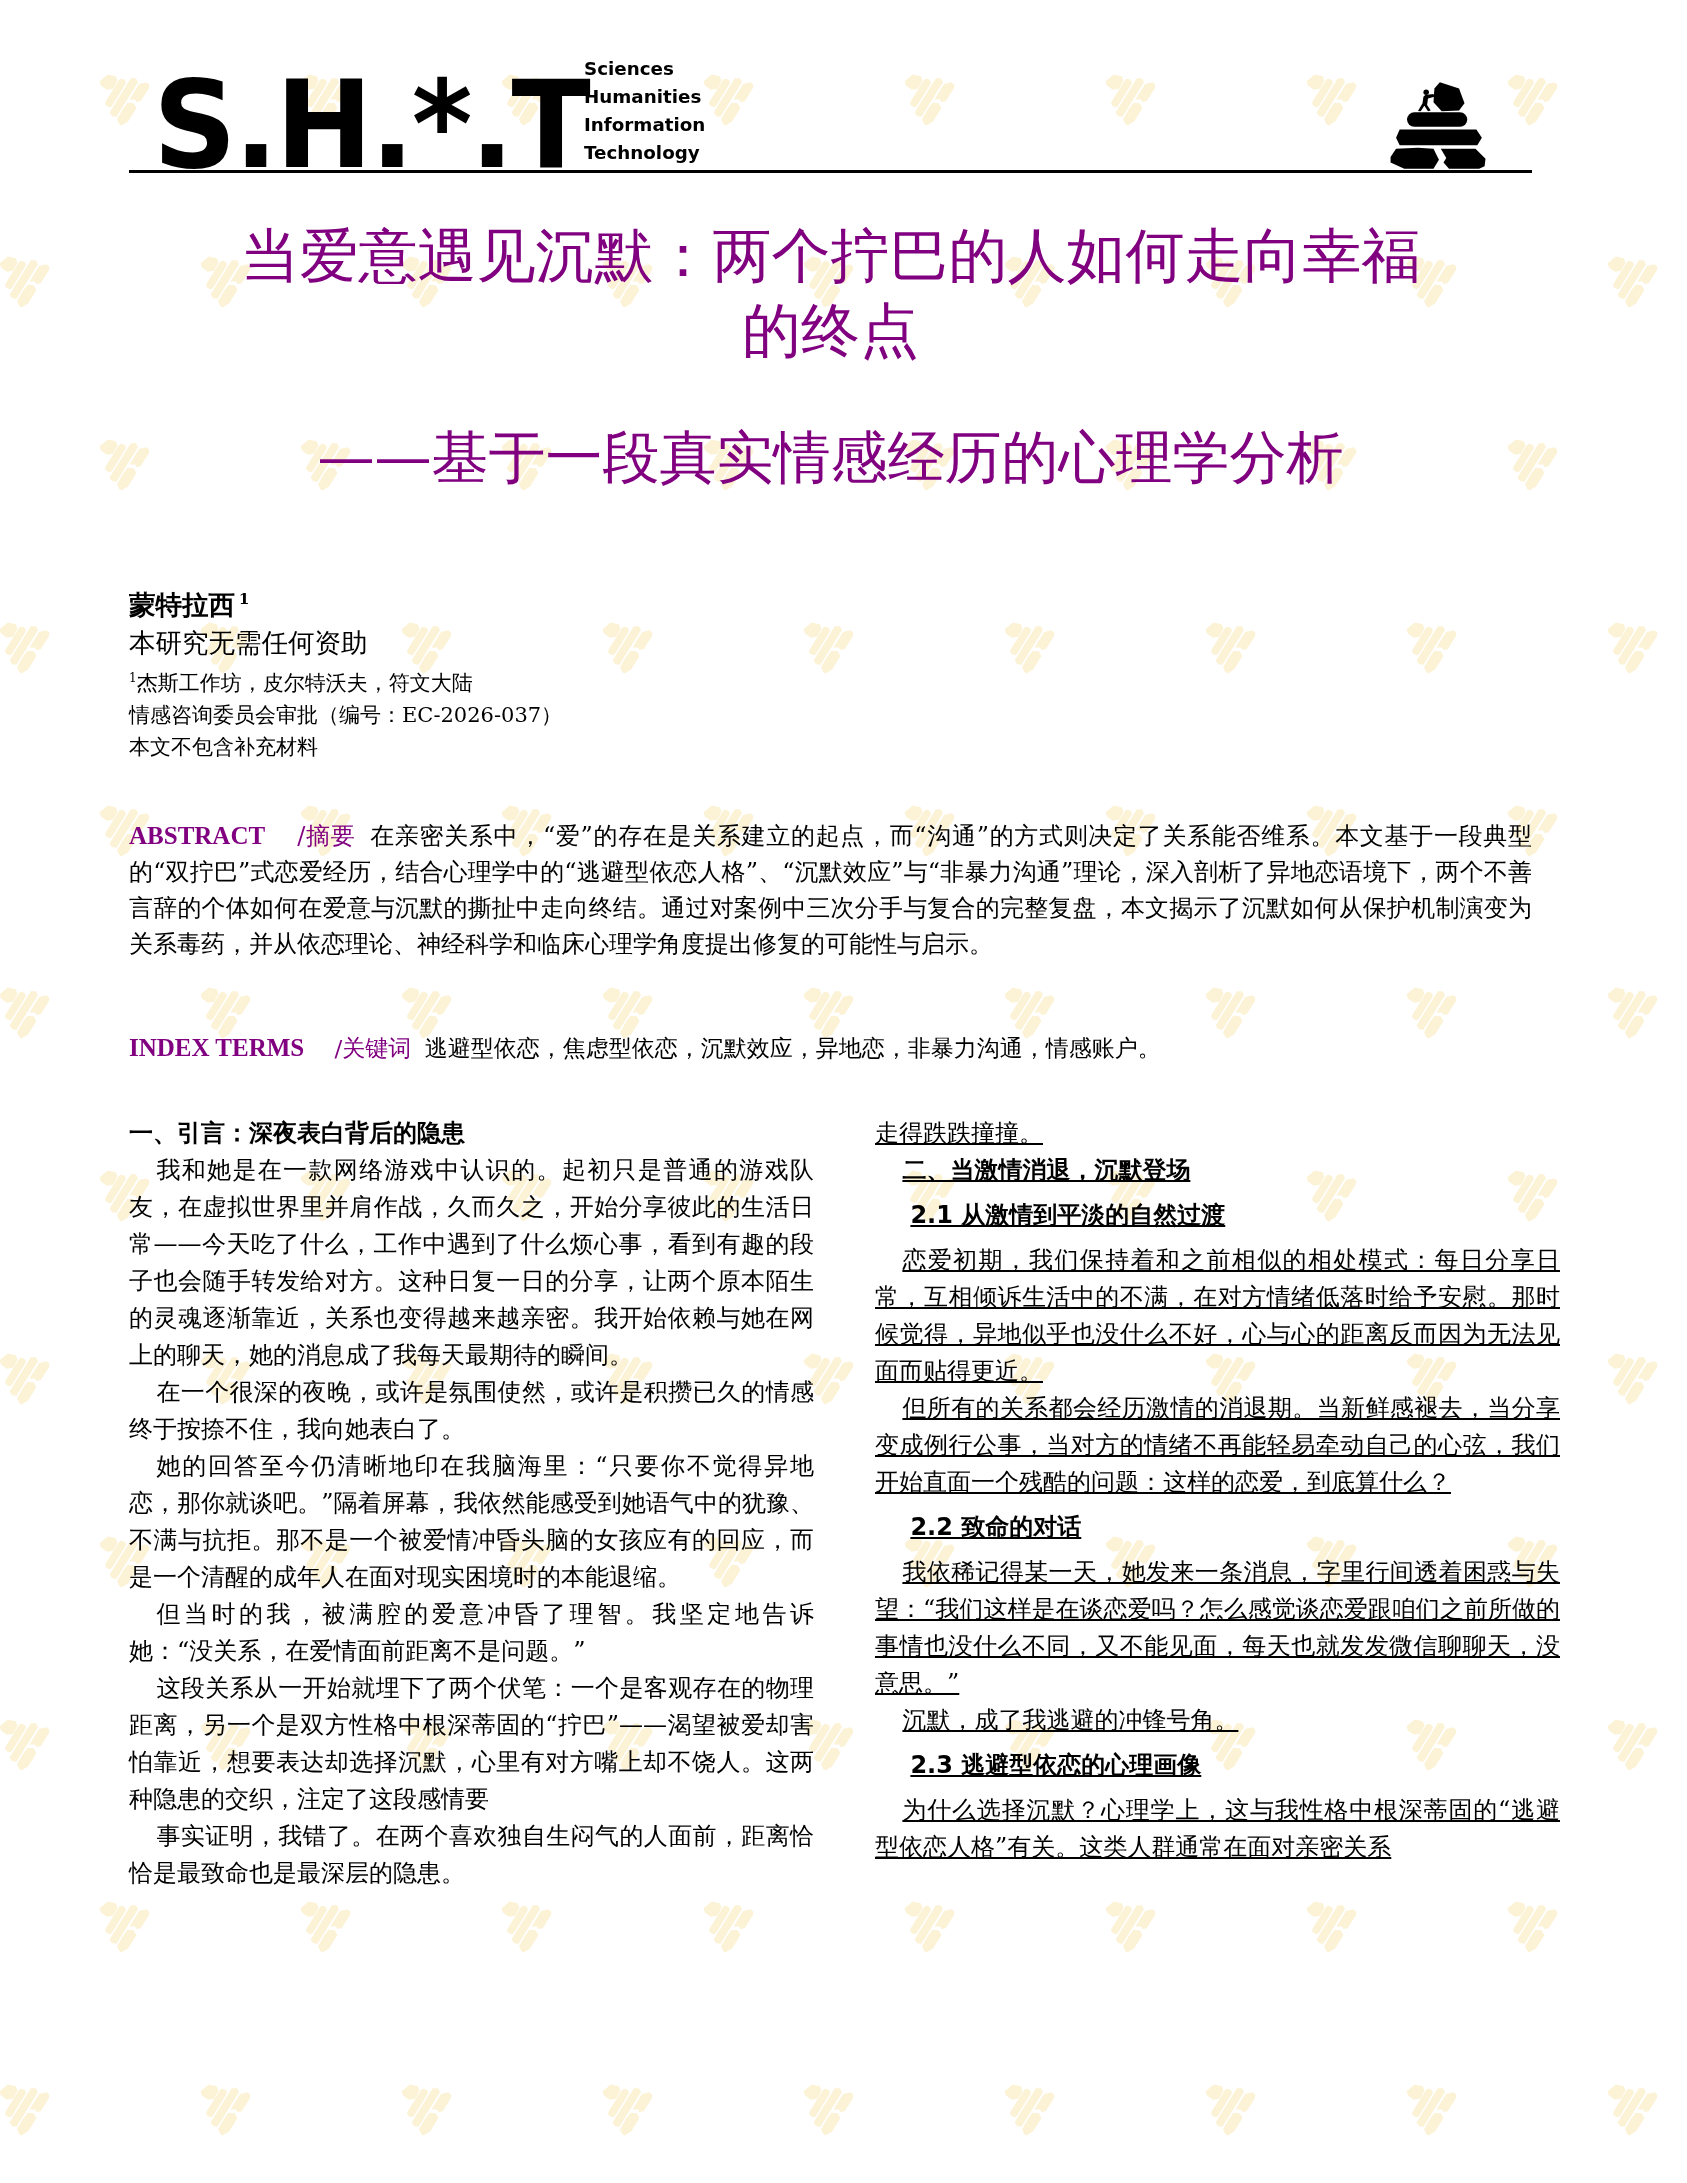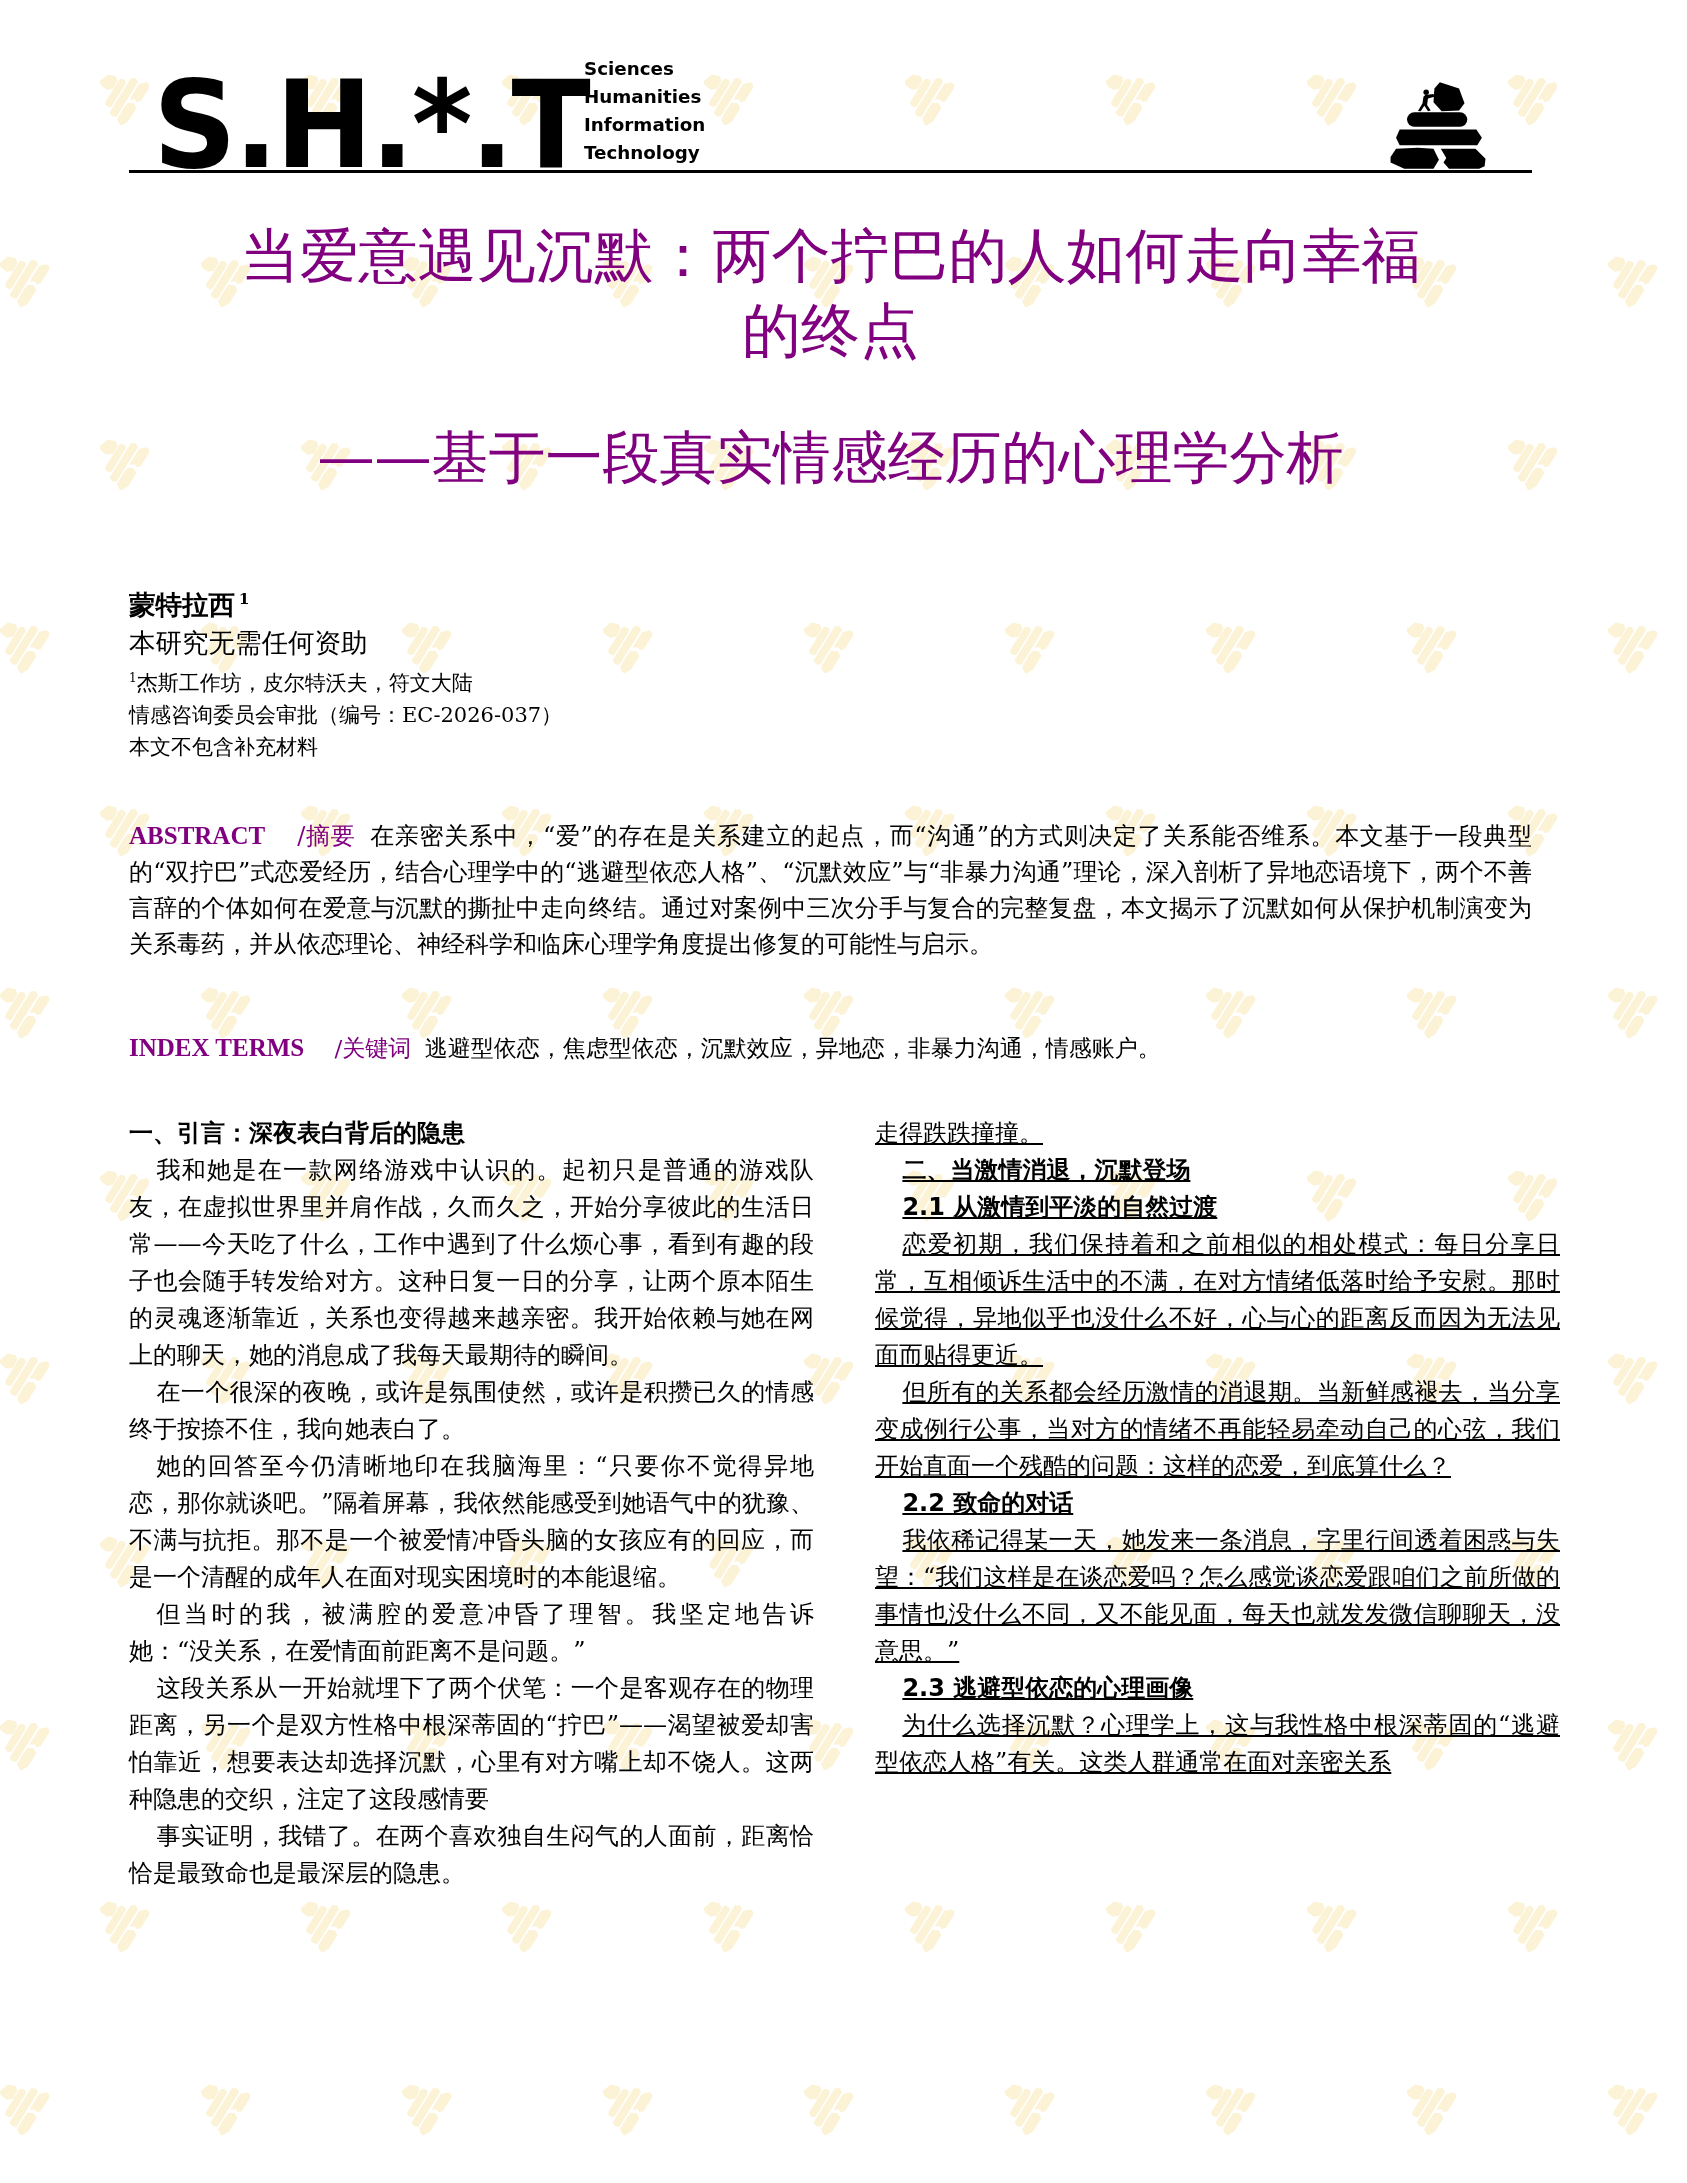--- a/index.html
+++ b/index.html
@@ -66,21 +66,21 @@
     font-size: 23px; line-height: 36px;
   }
 
   
   .col { position: absolute; top: 1115px; width: 685px; font-size: 24px; line-height: 37px; text-align: justify; }
   .col.left { left: 129px; }
   .col.right { left: 875px; text-decoration: underline; }
   .col p { margin: 0; text-indent: 27.4px; }
   .col p.noindent { text-indent: 0; }
   .col h2 { margin: 0; font-size: 24px; font-weight: bold; line-height: 37px; font-family: "DejaVu Sans", "Liberation Sans", sans-serif; }
-  .col h3 { margin: 0; font-size: 24px; font-weight: bold; line-height: 37px; font-family: "DejaVu Sans", "Liberation Sans", sans-serif; }
+  .col h3 { margin: 8px; font-size: 24px; font-weight: bold; line-height: 37px; font-family: "DejaVu Sans", "Liberation Sans", sans-serif; }
   .col .indent-h { padding-left: 27.4px; }
 </style>
 </head>
 <body>
 
 <div class="wm-layer" id="wm-layer">
     <div class="wm" style="left: 91px; top: 69px;">
       <svg viewBox="0 0 230 190">
         <polygon points="118,0 160,14 172,46 160,62 122,64 104,44 106,14" fill="#FCF2D6"></polygon>
         <rect x="46" y="66" width="132" height="32" rx="16" fill="#FCF2D6"></rect>
@@ -1072,17 +1072,18 @@
   </section>
 
   <section class="col right">
     <p class="noindent">走得跌跌撞撞。</p>
     <h2 class="indent-h">二、当激情消退，沉默登场</h2>
     <h3 class="indent-h">2.1 从激情到平淡的自然过渡</h3>
     <p>恋爱初期，我们保持着和之前相似的相处模式：每日分享日常，互相倾诉生活中的不满，在对方情绪低落时给予安慰。那时候觉得，异地似乎也没什么不好，心与心的距离反而因为无法见面而贴得更近。</p>
     <p>但所有的关系都会经历激情的消退期。当新鲜感褪去，当分享变成例行公事，当对方的情绪不再能轻易牵动自己的心弦，我们开始直面一个残酷的问题：这样的恋爱，到底算什么？</p>
     <h3 class="indent-h">2.2 致命的对话</h3>
     <p>我依稀记得某一天，她发来一条消息，字里行间透着困惑与失望：“我们这样是在谈恋爱吗？怎么感觉谈恋爱跟咱们之前所做的事情也没什么不同，又不能见面，每天也就发发微信聊聊天，没意思。”</p>
+    <p>沉默，成了我逃避的冲锋号角。</p>
     <h3 class="indent-h">2.3 逃避型依恋的心理画像</h3>
     <p>为什么选择沉默？心理学上，这与我性格中根深蒂固的“逃避型依恋人格”有关。这类人群通常在面对亲密关系</p>
   </section>
 </div>
 
 
 </body></html>

